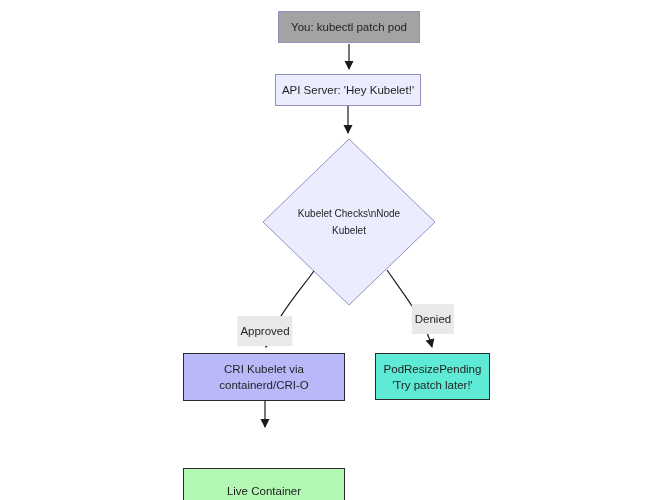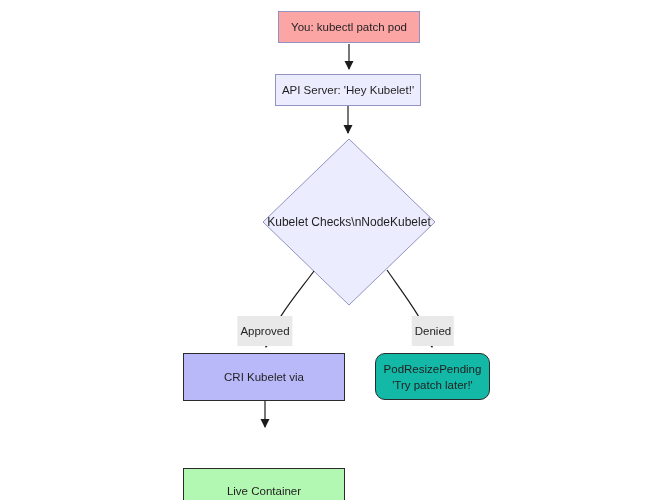--- a/index.html
+++ b/index.html
@@ -46,41 +46,41 @@
   .node-cri      { left: 183px; top: 353px; width: 162px; height: 48px; }
   .node-pending  { left: 375px; top: 353px; width: 115px; height: 47px; }
   .node-resized  { left: 183px; top: 432px; width: 162px; height: 63px; line-height: 17px; }
   .diamond-label {
     position: absolute;
     left: 264px;
     top: 139px;
     width: 170px;
     height: 166px;
     display: flex;
-    flex-direction: row;
+    flex-direction: column;
     align-items: center;
     justify-content: center;
     text-align: center;
-    font-size: 12px;
+    font-size: 10px;
     color: #1f1f1f;
     line-height: 17px;
     pointer-events: none;
   }
   .edge-label {
     position: absolute;
     transform: translate(-50%, -50%);
     background: #e9e9e9;
     color: #1f1f1f;
     font-size: 11.5px;
     padding: 8px 3px;
     line-height: 14px;
     white-space: nowrap;
   }
   .edge-label-approved { left: 265px; top: 331px; }
-  .edge-label-denied   { left: 433px; top: 331px; }
+  .edge-label-denied   { left: 433px; top: 319px; }
 </style>
 </head>
 <body>
 
 <div class="canvas">
 
   <svg class="edges-svg" viewBox="0 0 671 500">
     <defs>
       <marker id="arrowhead" markerUnits="userSpaceOnUse" markerWidth="10" markerHeight="10" refX="8" refY="4.5" orient="auto">
         <path d="M0,0 L9,4.5 L0,9 Z" fill="#1b1b1b"></path>
@@ -89,38 +89,39 @@
 
     <polygon points="349,139 435,222 349,305 263,222" stroke="#9292c1" stroke-width="1" fill="#ECECFF"></polygon>
 
     <path d="M349,44 L349,69" fill="none" stroke="#1b1b1b" stroke-width="1.2" marker-end="url(#arrowhead)"></path>
     <path d="M348,106 L348,133" fill="none" stroke="#1b1b1b" stroke-width="1.2" marker-end="url(#arrowhead)"></path>
     <path d="M314,271 C298,293 274,320 266,347" fill="none" stroke="#1b1b1b" stroke-width="1.2" marker-end="url(#arrowhead)"></path>
     <path d="M387,270 C402,292 425,320 432,347" fill="none" stroke="#1b1b1b" stroke-width="1.2" marker-end="url(#arrowhead)"></path>
     <path d="M265,401 L265,427" fill="none" stroke="#1b1b1b" stroke-width="1.2" marker-end="url(#arrowhead)"></path>
   </svg>
 
-  <div class="node light node-user" style="background-color: #fca5a5;">
+  <div class="node light node-user" style="background-color: #a3a3a3;">
     <span>You: kubectl patch pod</span>
   </div>
 
   <div class="node light node-api" style="background-color: rgb(236, 236, 255);">
     <span>API Server: 'Hey Kubelet!'</span>
   </div>
 
   <div class="diamond-label">
     <span>Kubelet Checks\nNode</span>
     <span>Kubelet</span>
   </div>
 
   <div class="node dark-border node-cri" style="background-color: rgb(185, 185, 249);">
     <span>CRI Kubelet via</span>
+    <span>containerd/CRI-O</span>
   </div>
 
-  <div class="node dark-border node-pending" style="background-color: #14b8a6; border-radius: 10px;">
+  <div class="node dark-border node-pending" style="background-color: #5eead4;">
     <span>PodResizePending</span>
     <span>'Try patch later!'</span>
   </div>
 
   <div class="node dark-border node-resized" style="background-color: rgb(178, 247, 178); margin-top: 36px;">
     <span>Live Container</span>
     <span>again</span>
   </div>
 
   <div class="edge-label edge-label-approved">Approved</div>

